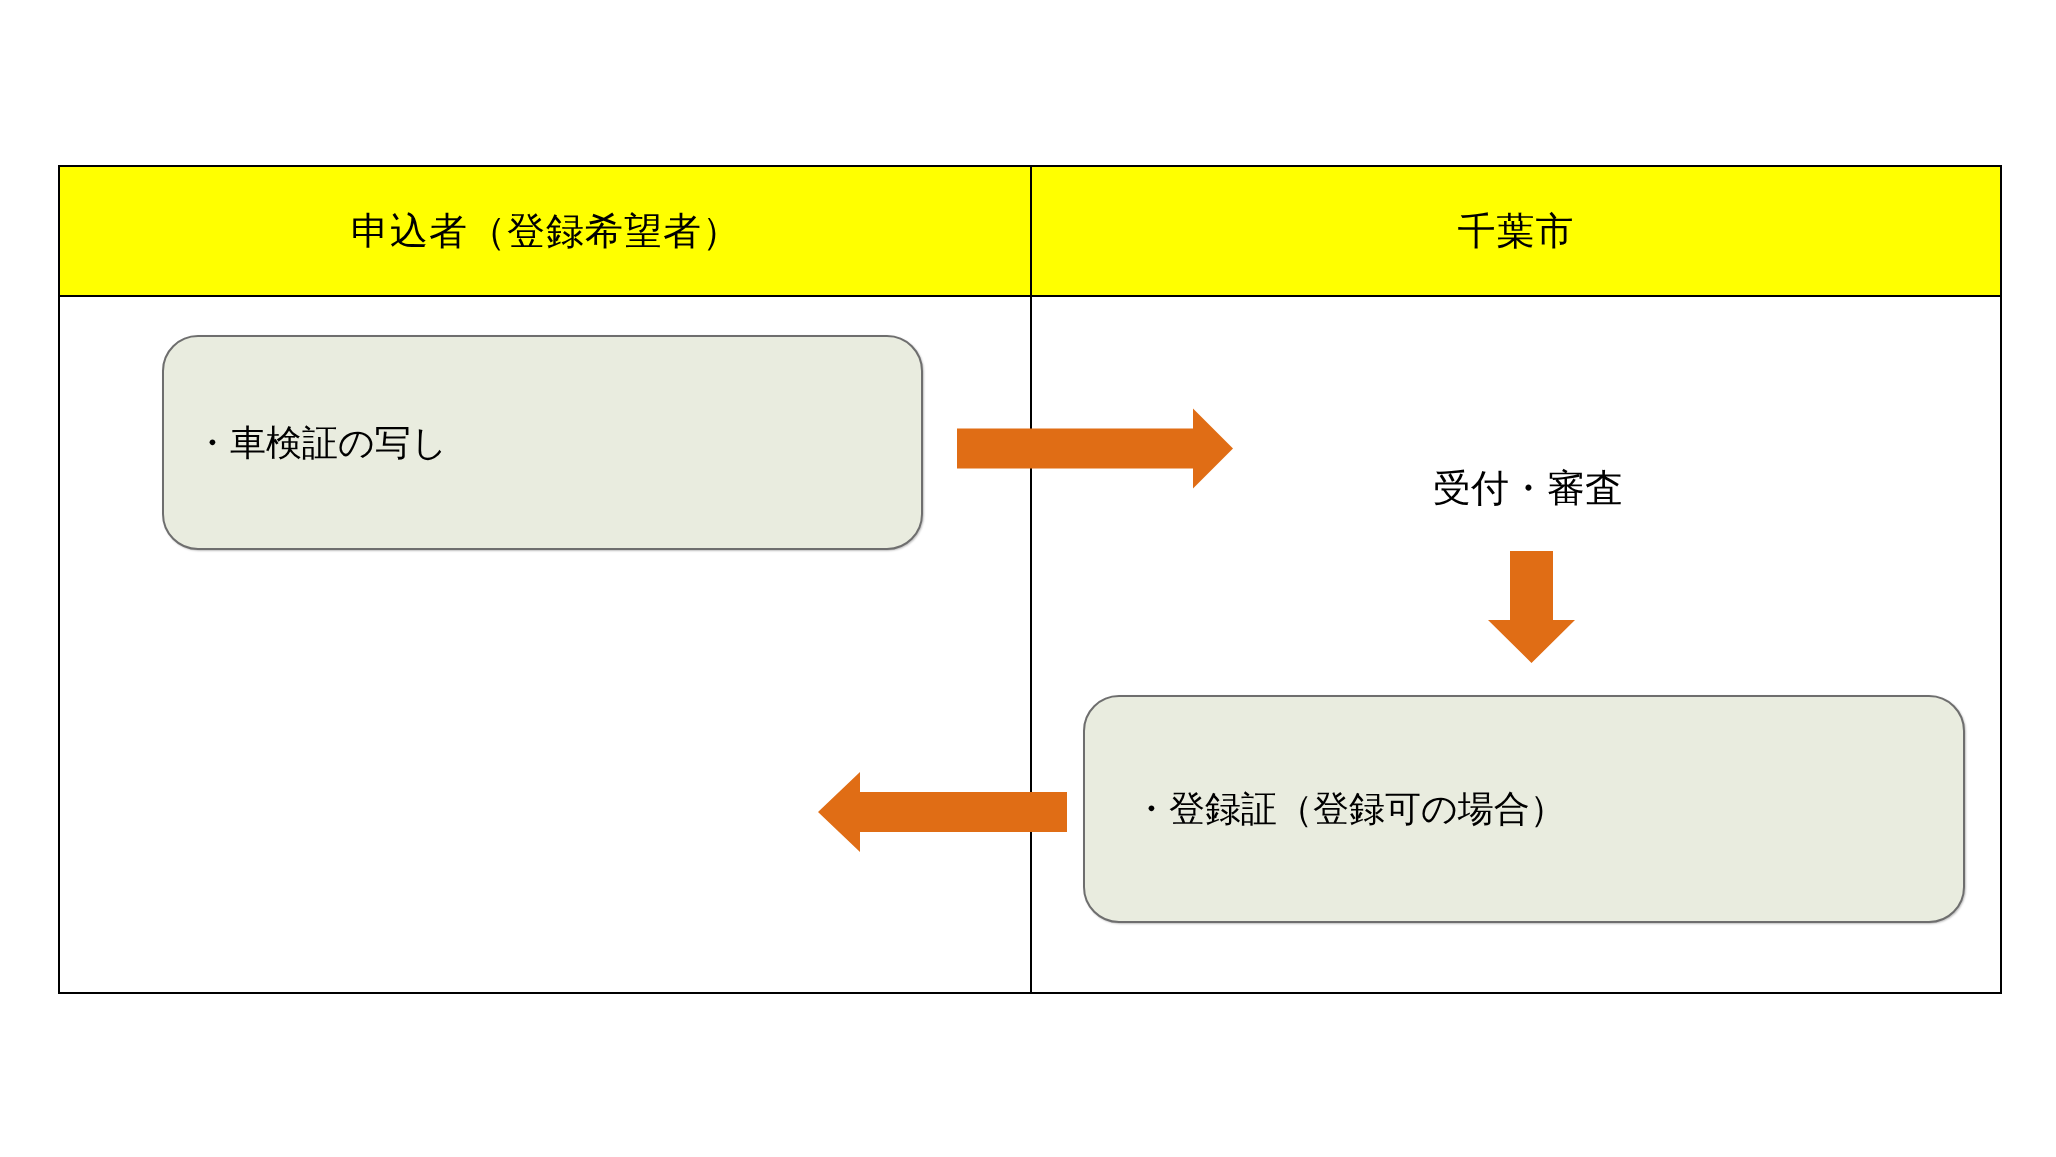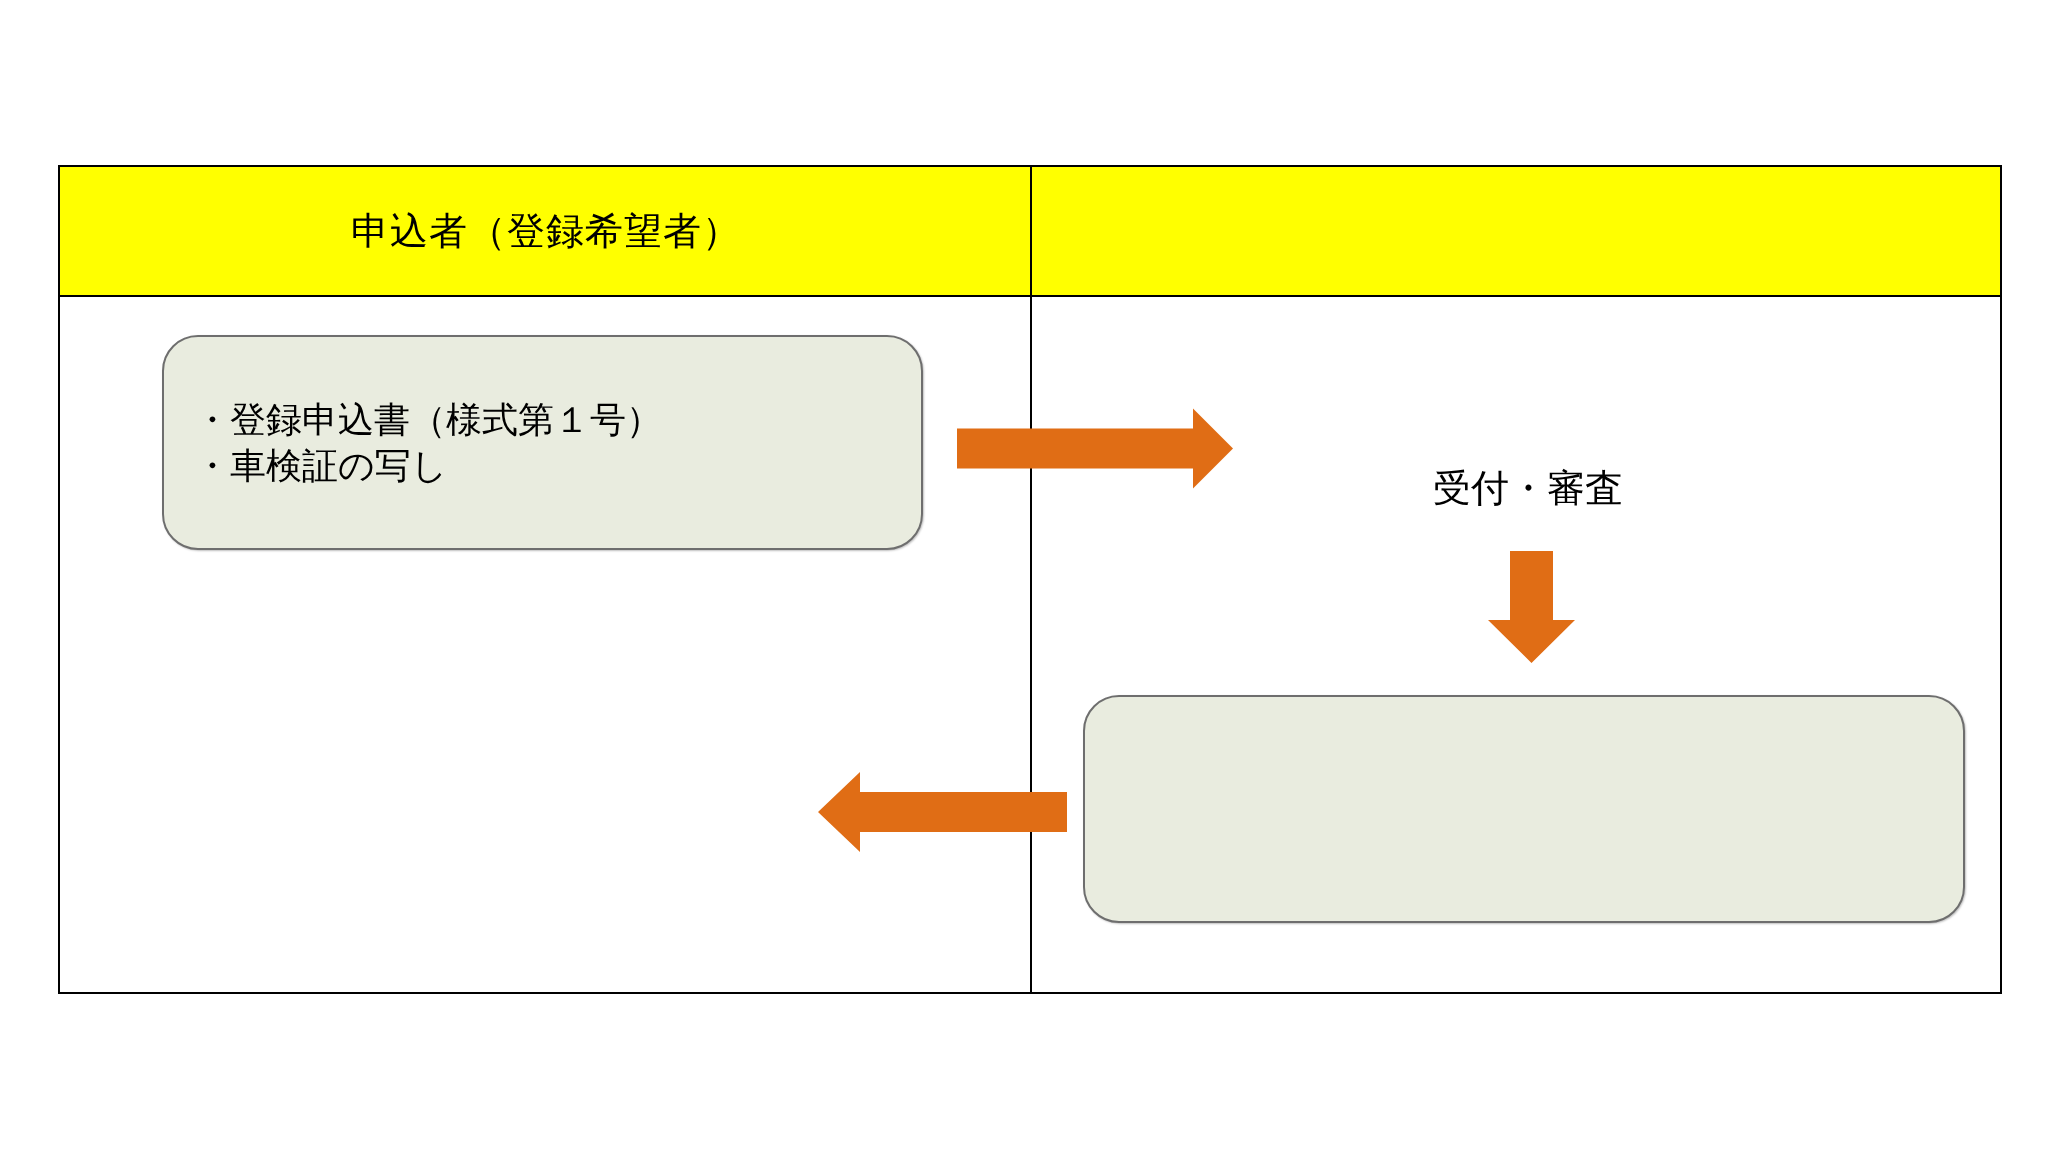--- a/index.html
+++ b/index.html
@@ -99,40 +99,41 @@
   .arrow-left  { left: 818px;  top: 772px; }
 </style>
 </head>
 <body>
 
 <div class="canvas">
 
   <div class="flow-table">
     <div class="header-row">
       <div class="header-cell col-left">申込者（登録希望者）</div>
+      <div class="header-cell col-right">千葉市</div>
     </div>
     <div class="column-divider"></div>
   </div>
 
   <div class="doc-box box1">
-    <div class="doc-line">・登録申込書（様式第１号）</div>
     <div class="doc-line">・車検証の写し</div>
   </div>
 
   <svg class="arrow arrow-right" width="276" height="83" viewBox="0 0 276 83">
     <polygon points="0,21.5 236,21.5 236,1.5 276,41.5 236,81.5 236,61.5 0,61.5" fill="#e06d15"></polygon>
   </svg>
 
   <div class="flow-label label-reception">受付・審査</div>
 
   <svg class="arrow arrow-down" width="87" height="112" viewBox="0 0 87 112">
     <polygon points="22,0 65,0 65,69 87,69 43.5,112 0,69 22,69" fill="#e06d15"></polygon>
   </svg>
 
   <div class="doc-box box2">
+    <div class="doc-line">・登録証（登録可の場合）</div>
   </div>
 
   <svg class="arrow arrow-left" width="249" height="80" viewBox="0 0 249 80">
     <polygon points="0,40 42,0 42,20 249,20 249,60 42,60 42,80" fill="#e06d15"></polygon>
   </svg>
 
 
 </div>
 
 </body></html>

